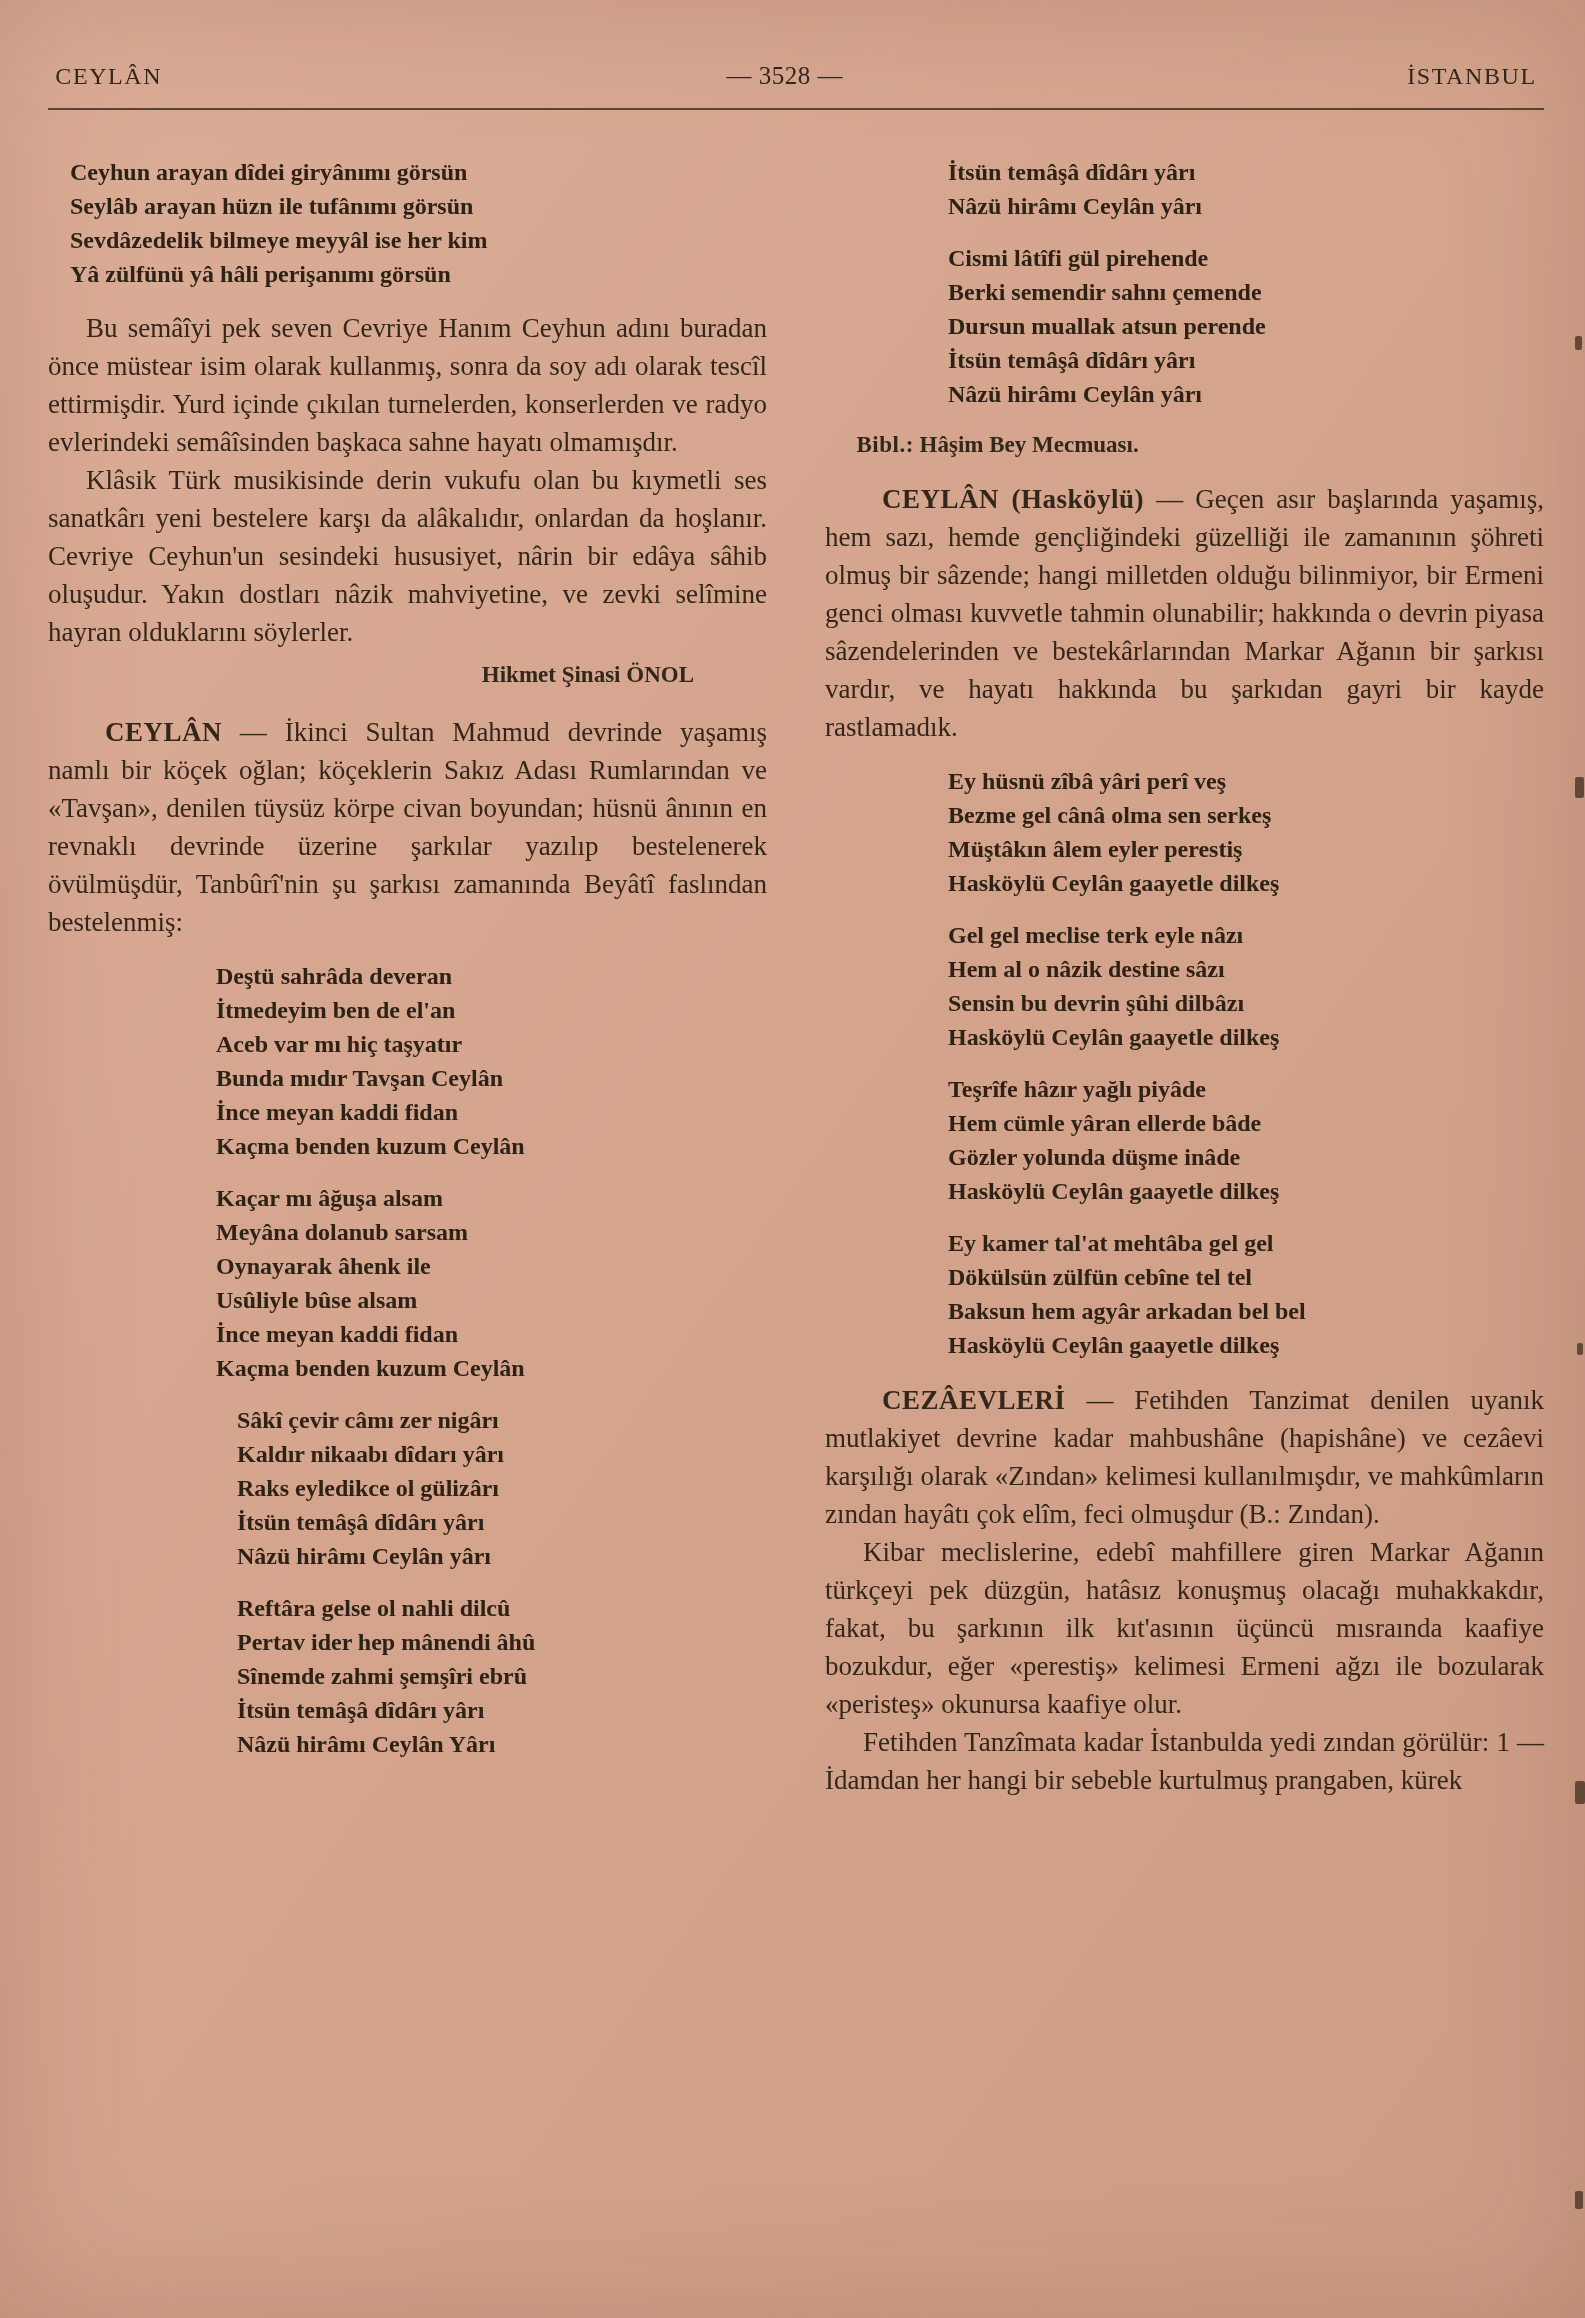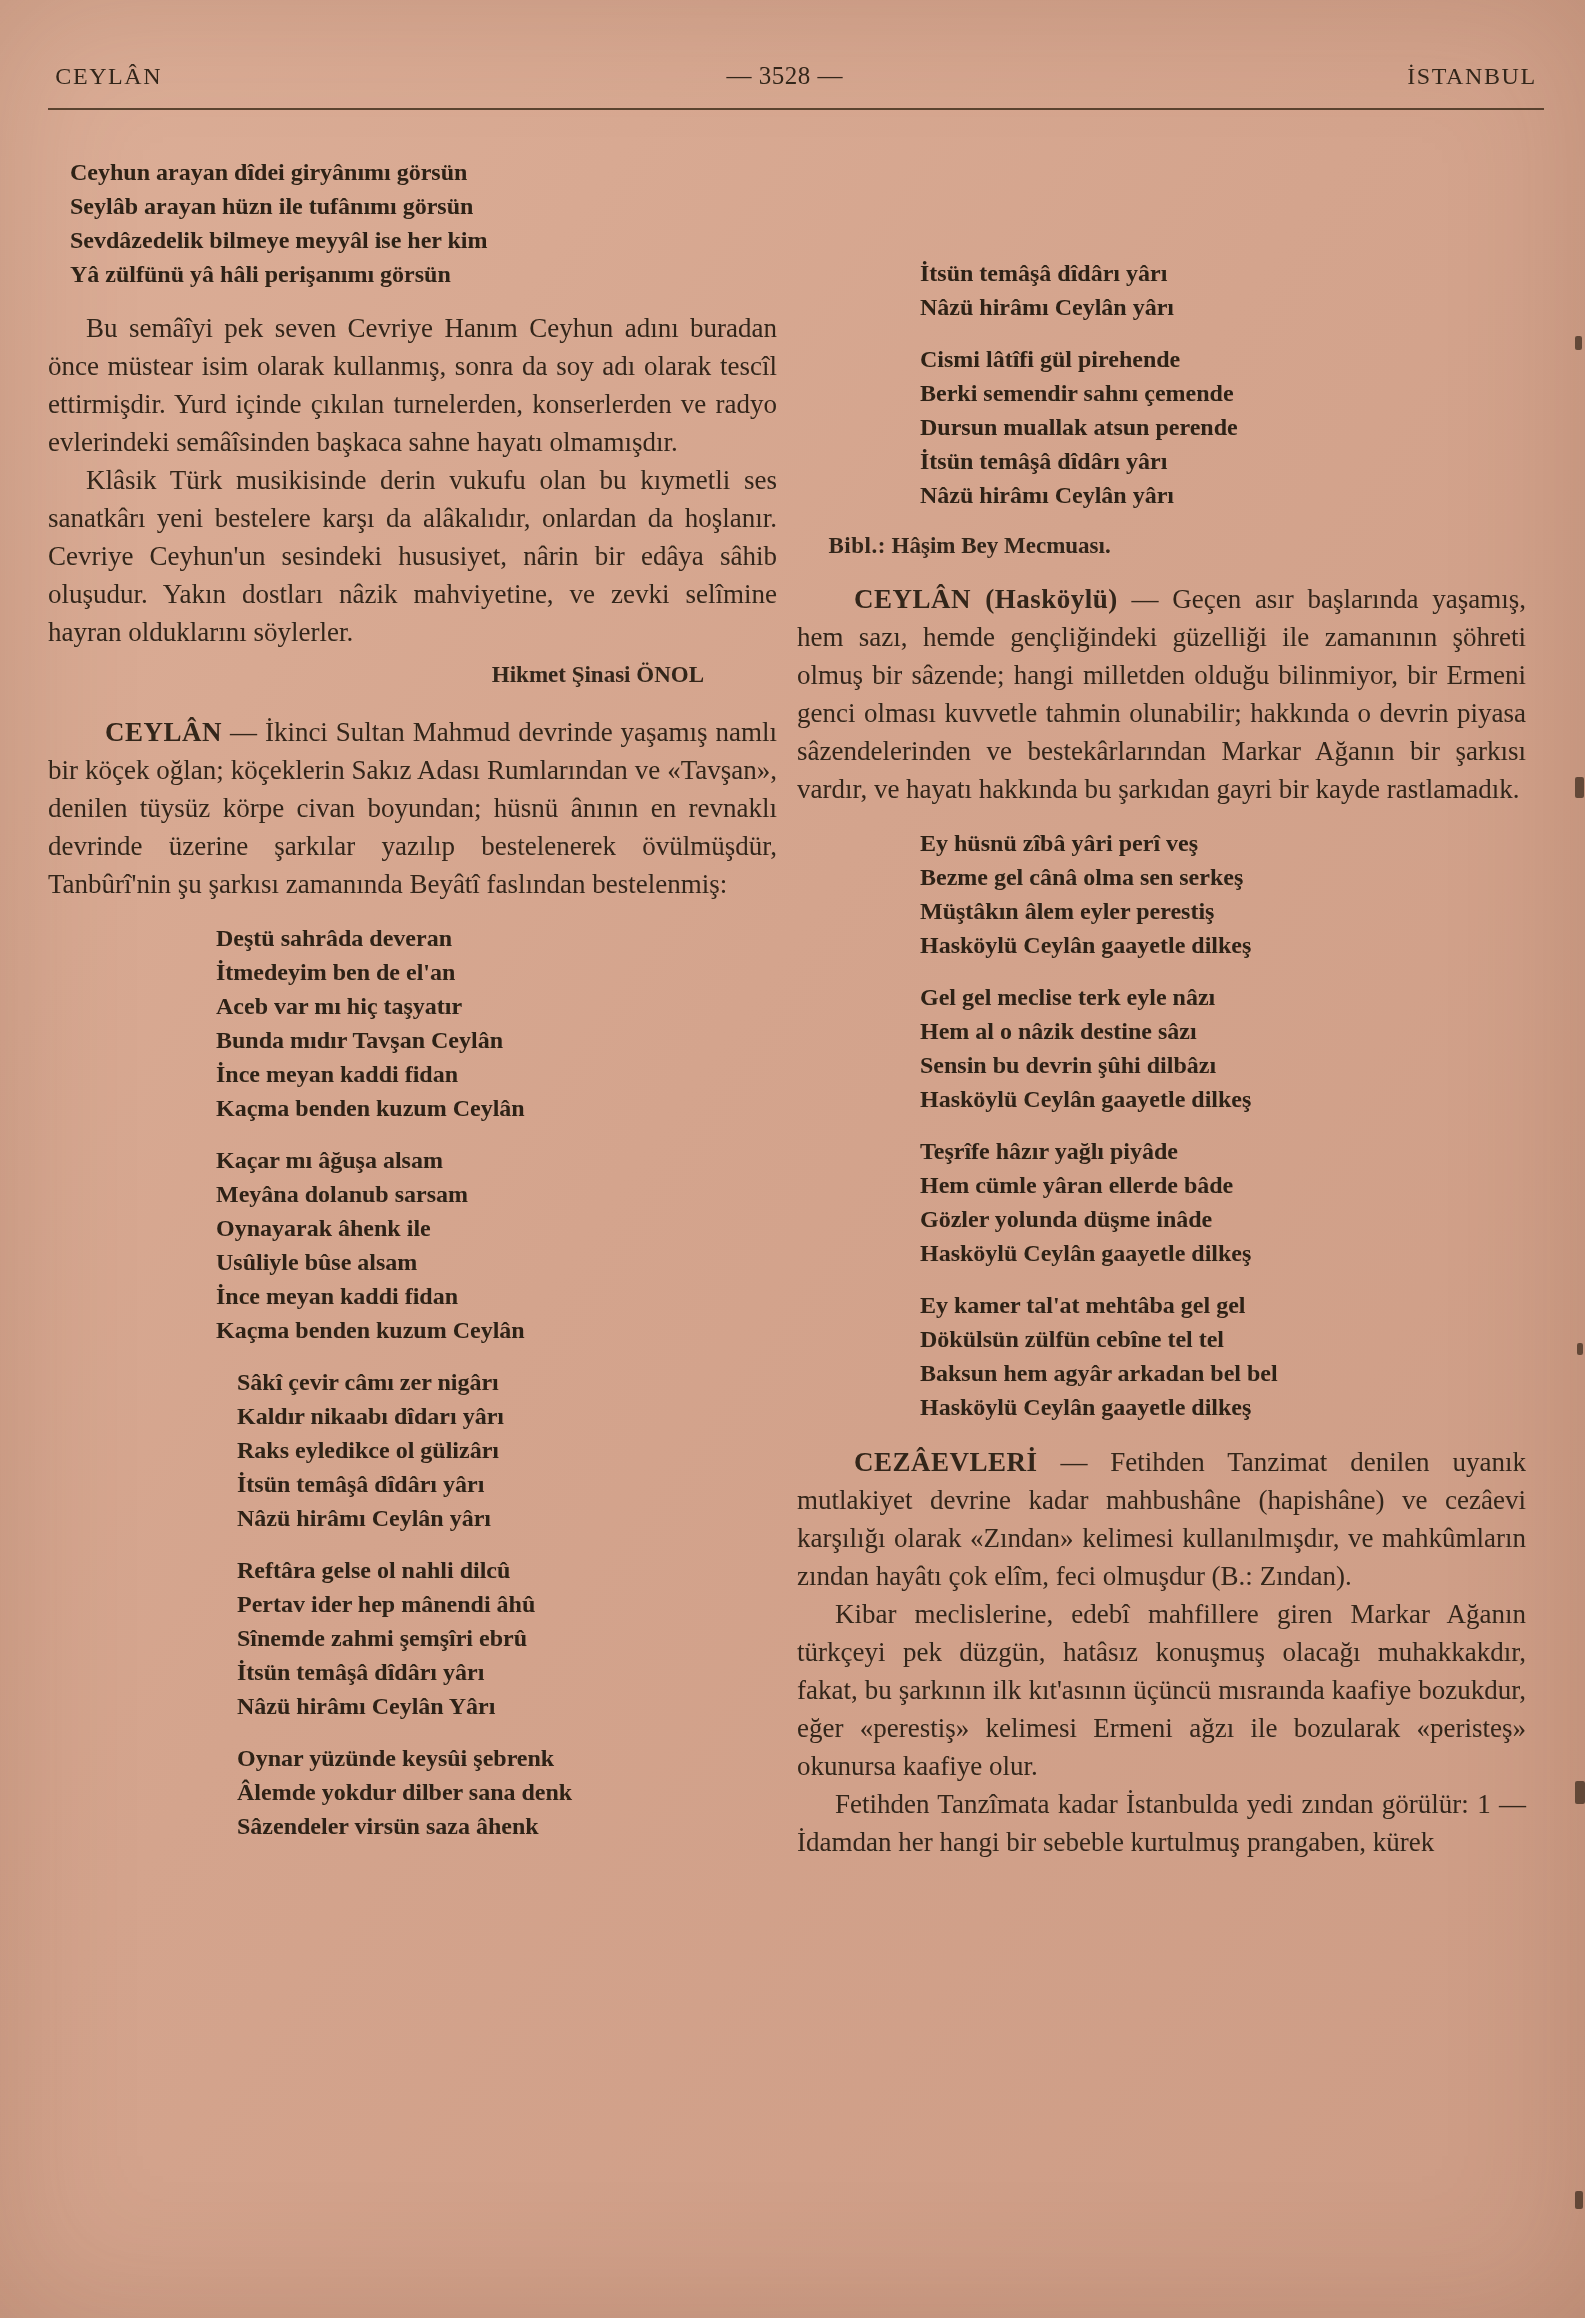--- a/index.html
+++ b/index.html
@@ -32,23 +32,22 @@
 
   .rule {
     border: none;
     border-top: 2.6px solid #44311f;
     margin-top: 18px;
     opacity: 0.85;
   }
 
   .columns {
     display: flex;
-    gap: 20px;
+    gap: 58px;
     margin-top: 27px;
-    align-items: flex-end;
   }
   .col {
     width: 729px;
     font-size: 27px;
     line-height: 38px;
     text-align: justify;
   }
 
   p.body { margin: 0; text-indent: 38px; }
   p.body.entry { margin-top: 19px; text-indent: 57px; }
@@ -146,23 +145,20 @@
         <div class="poem ind-c">Sâkî çevir câmı zer nigârı
 Kaldır nikaabı dîdarı yârı
 Raks eyledikce ol gülizârı
 İtsün temâşâ dîdârı yârı
 Nâzü hirâmı Ceylân yârı</div>
         <div class="poem ind-c">Reftâra gelse ol nahli dilcû
 Pertav ider hep mânendi âhû
 Sînemde zahmi şemşîri ebrû
 İtsün temâşâ dîdârı yârı
 Nâzü hirâmı Ceylân Yârı</div>
-        <div class="poem ind-c">Oynar yüzünde keysûi şebrenk
-Âlemde yokdur dilber sana denk
-Sâzendeler virsün saza âhenk</div>
       </div>
 
       <div class="col">
         <div class="poem ind-d">İtsün temâşâ dîdârı yârı
 Nâzü hirâmı Ceylân yârı</div>
         <div class="poem ind-d">Cismi lâtîfi gül pirehende
 Berki semendir sahnı çemende
 Dursun muallak atsun perende
 İtsün temâşâ dîdârı yârı
 Nâzü hirâmı Ceylân yârı</div>

